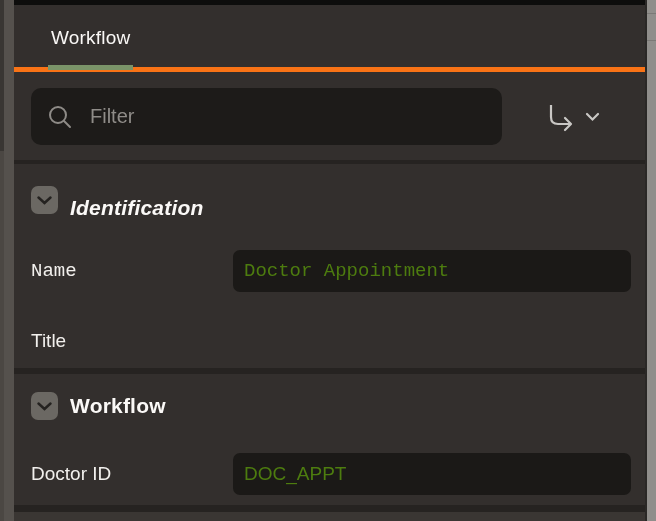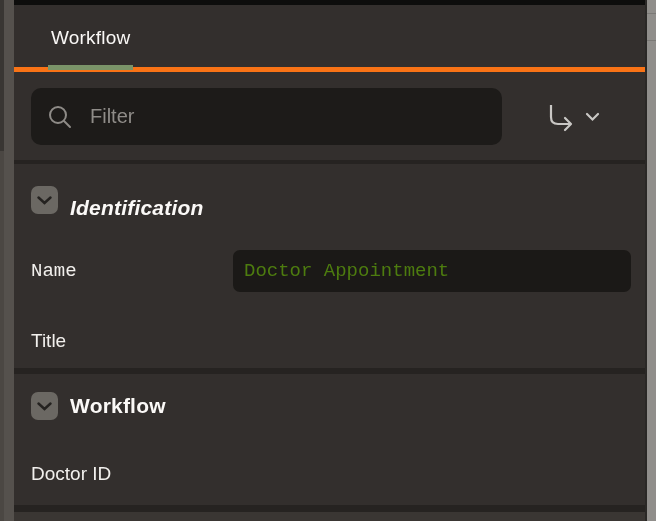--- a/index.html
+++ b/index.html
@@ -126,20 +126,21 @@
       <span style="display:flex;">
         <svg width="15" height="9" viewBox="0 0 15 9" fill="none">
           <path d="M1.5 1.5 L7.5 7 L13.5 1.5" stroke="#242220" stroke-width="2.4" fill="none" stroke-linecap="round"></path>
         </svg>
       </span>
     </button>
     <div class="sec-title" style="top:18px;">Workflow</div>
 
     <div class="field-row" style="top:79px;">
       <div class="field-label">Doctor ID</div>
+      <div class="field-input">DOC_APPT</div>
     </div>
   </div>
 
   <div class="gap gap3"></div>
   <div class="next-section"></div>
 </div>
 
 <div class="scrollbar">
   <div class="scroll-thumb">
     <span class="scroll-mark" style="top:13px;"></span>

